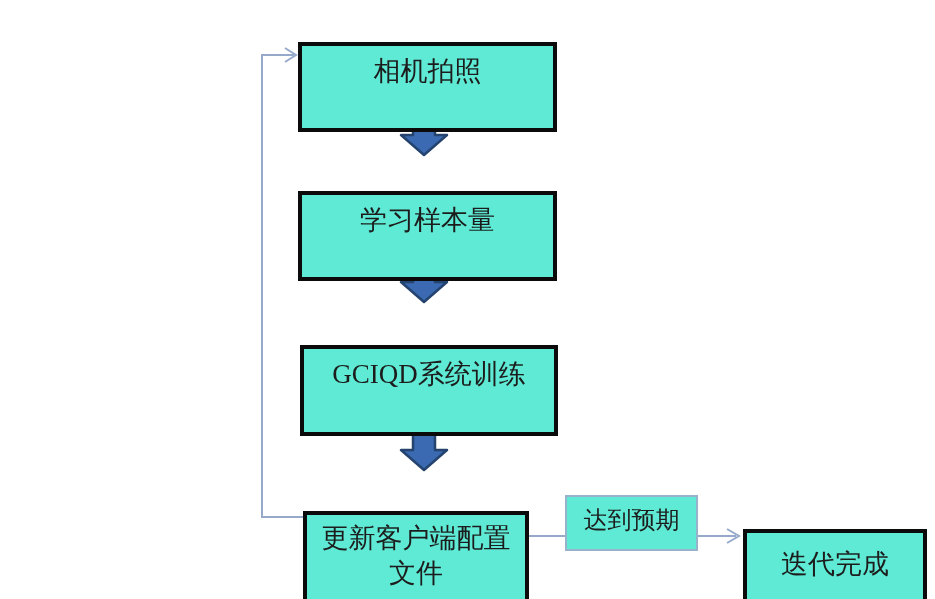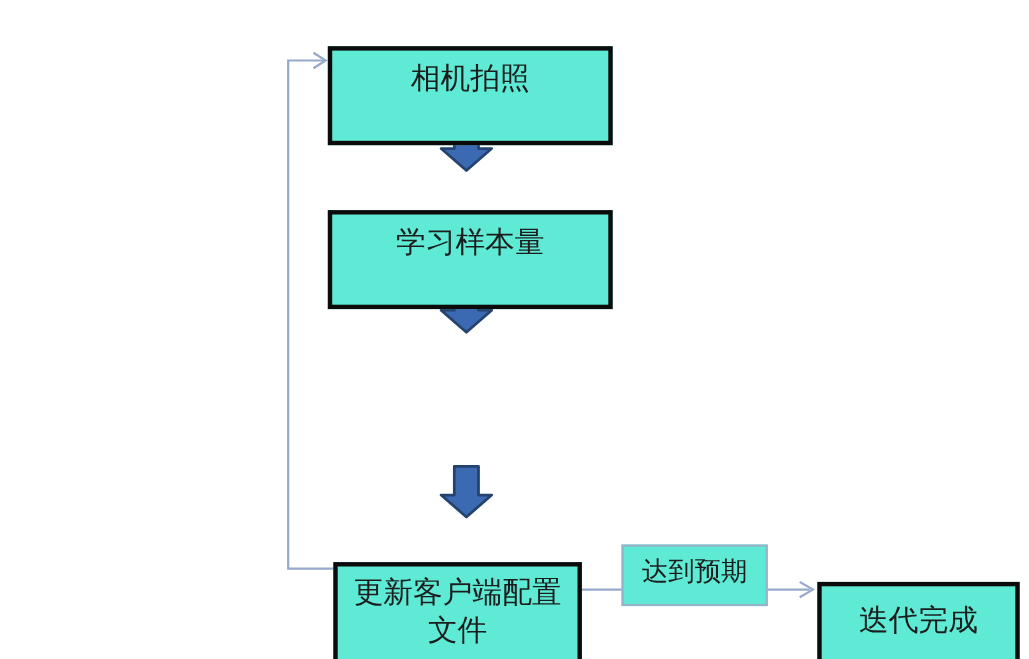--- a/index.html
+++ b/index.html
@@ -95,20 +95,23 @@
   </svg>
 
   <div class="node process" id="node-camera">
     <span class="node-label">相机拍照</span>
   </div>
 
   <div class="node process" id="node-mark">
     <span class="node-label">学习样本量</span>
   </div>
 
+  <div class="node process" id="node-gciqd">
+    <span class="node-label">GCIQD系统训练</span>
+  </div>
 
   <div class="node process" id="node-update">
     <span class="node-label">更新客户端配置
 文件</span>
   </div>
 
 
   <div class="node" id="node-expect">
     <span class="node-label">达到预期</span>
   </div>

